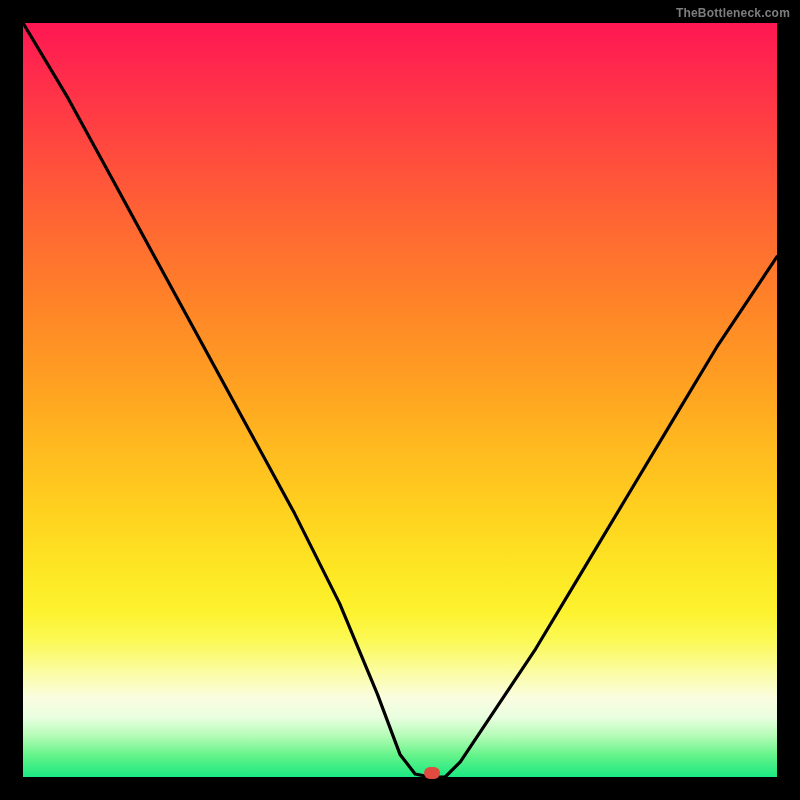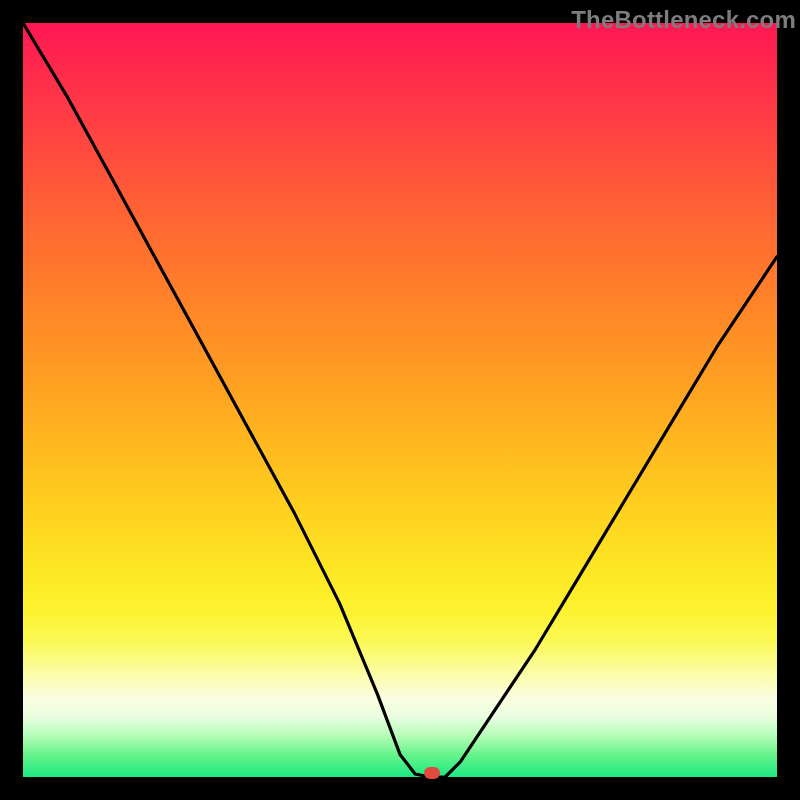--- a/index.html
+++ b/index.html
@@ -34,23 +34,23 @@
       #fafde0 89.5%,
       #eafee0 92%,
       #b6fcb8 94.5%,
       #68f48b 97%,
       #1be881 100%
     );
   }
   .watermark {
     position: absolute;
     top: 6px;
-    right: 4px;
+    right: 10px;
     color: #7d7d7d;
-    font-size: 24px;
+    font-size: 12px;
     font-weight: 600;
     letter-spacing: 0.2px;
   }
   svg.curve {
     position: absolute;
     left: 0;
     top: 0;
     width: 754px;
     height: 754px;
   }

